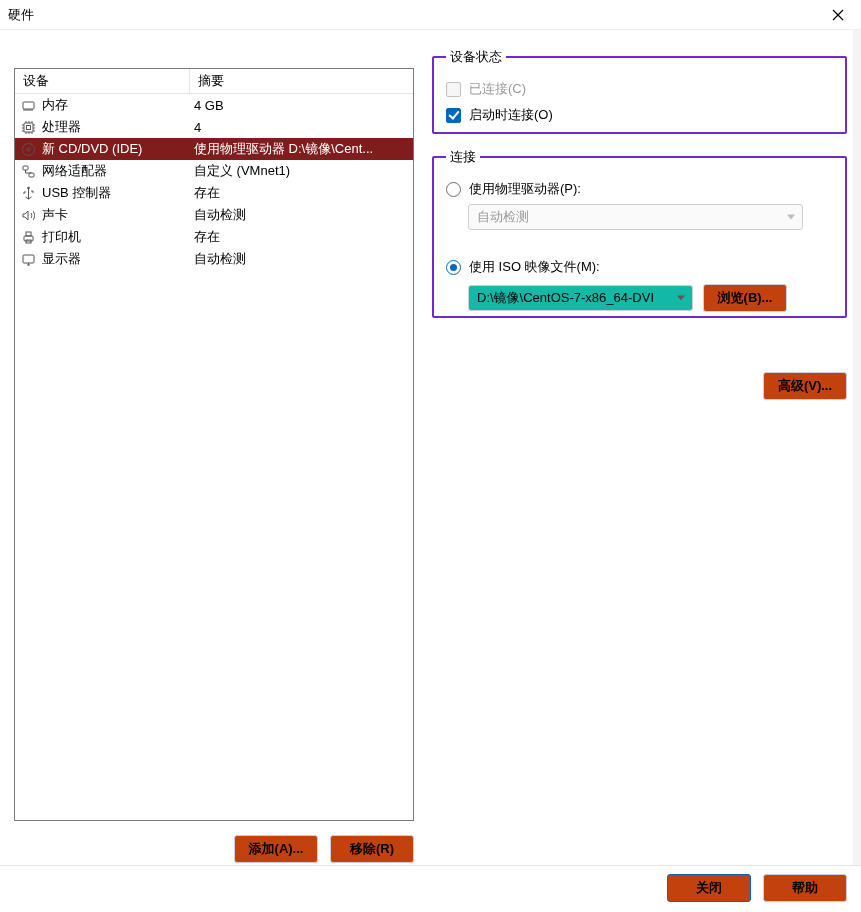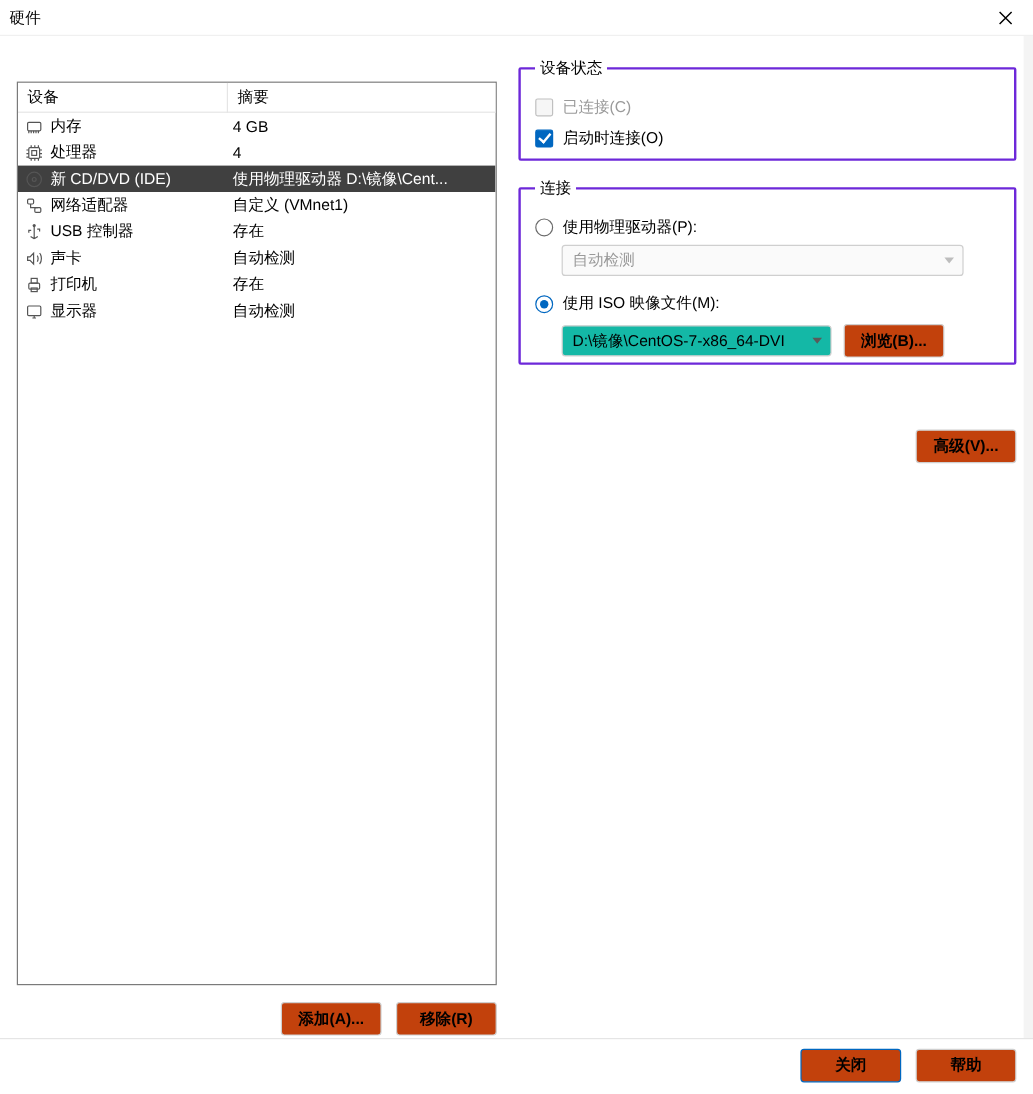--- a/index.html
+++ b/index.html
@@ -74,21 +74,21 @@
   .dl-row .cell-dev {
     width: 175px;
     padding-left: 6px;
     display: flex; align-items: center; gap: 6px;
     overflow: hidden;
   }
   .dl-row .cell-sum {
     flex: 1; padding-left: 4px; overflow: hidden; text-overflow: ellipsis;
   }
   .dl-row.selected {
-    background: #404040;
+    background: #7f1d1d;
     color: #fff;
   }
   .dev-icon {
     width: 15px; height: 15px; flex: 0 0 15px;
     display: inline-flex; align-items: center; justify-content: center;
   }
   .dev-icon svg { width: 15px; height: 15px; }
   .dl-row.selected .dev-icon svg { stroke: #fff; fill: none; }
 
   .left-buttons {
@@ -386,21 +386,21 @@
 
         <div class="rad-row">
           <span class="visual-radio"></span>
           <span>使用物理驱动器(P):</span>
         </div>
         <div class="select-like disabled conn-drive-select">
           <span>自动检测</span>
           <span class="caret"></span>
         </div>
 
-        <div class="rad-row" style="margin-top:10px">
+        <div class="rad-row" style="margin-top:24px">
           <span class="visual-radio checked"></span>
           <span>使用 ISO 映像文件(M):</span>
         </div>
         <div class="conn-iso-row">
           <div class="select-like conn-iso-select">
             <span>D:\镜像\CentOS-7-x86_64-DVI</span>
             <span class="caret"></span>
           </div>
           <button class="btn">浏览(B)...</button>
         </div>

